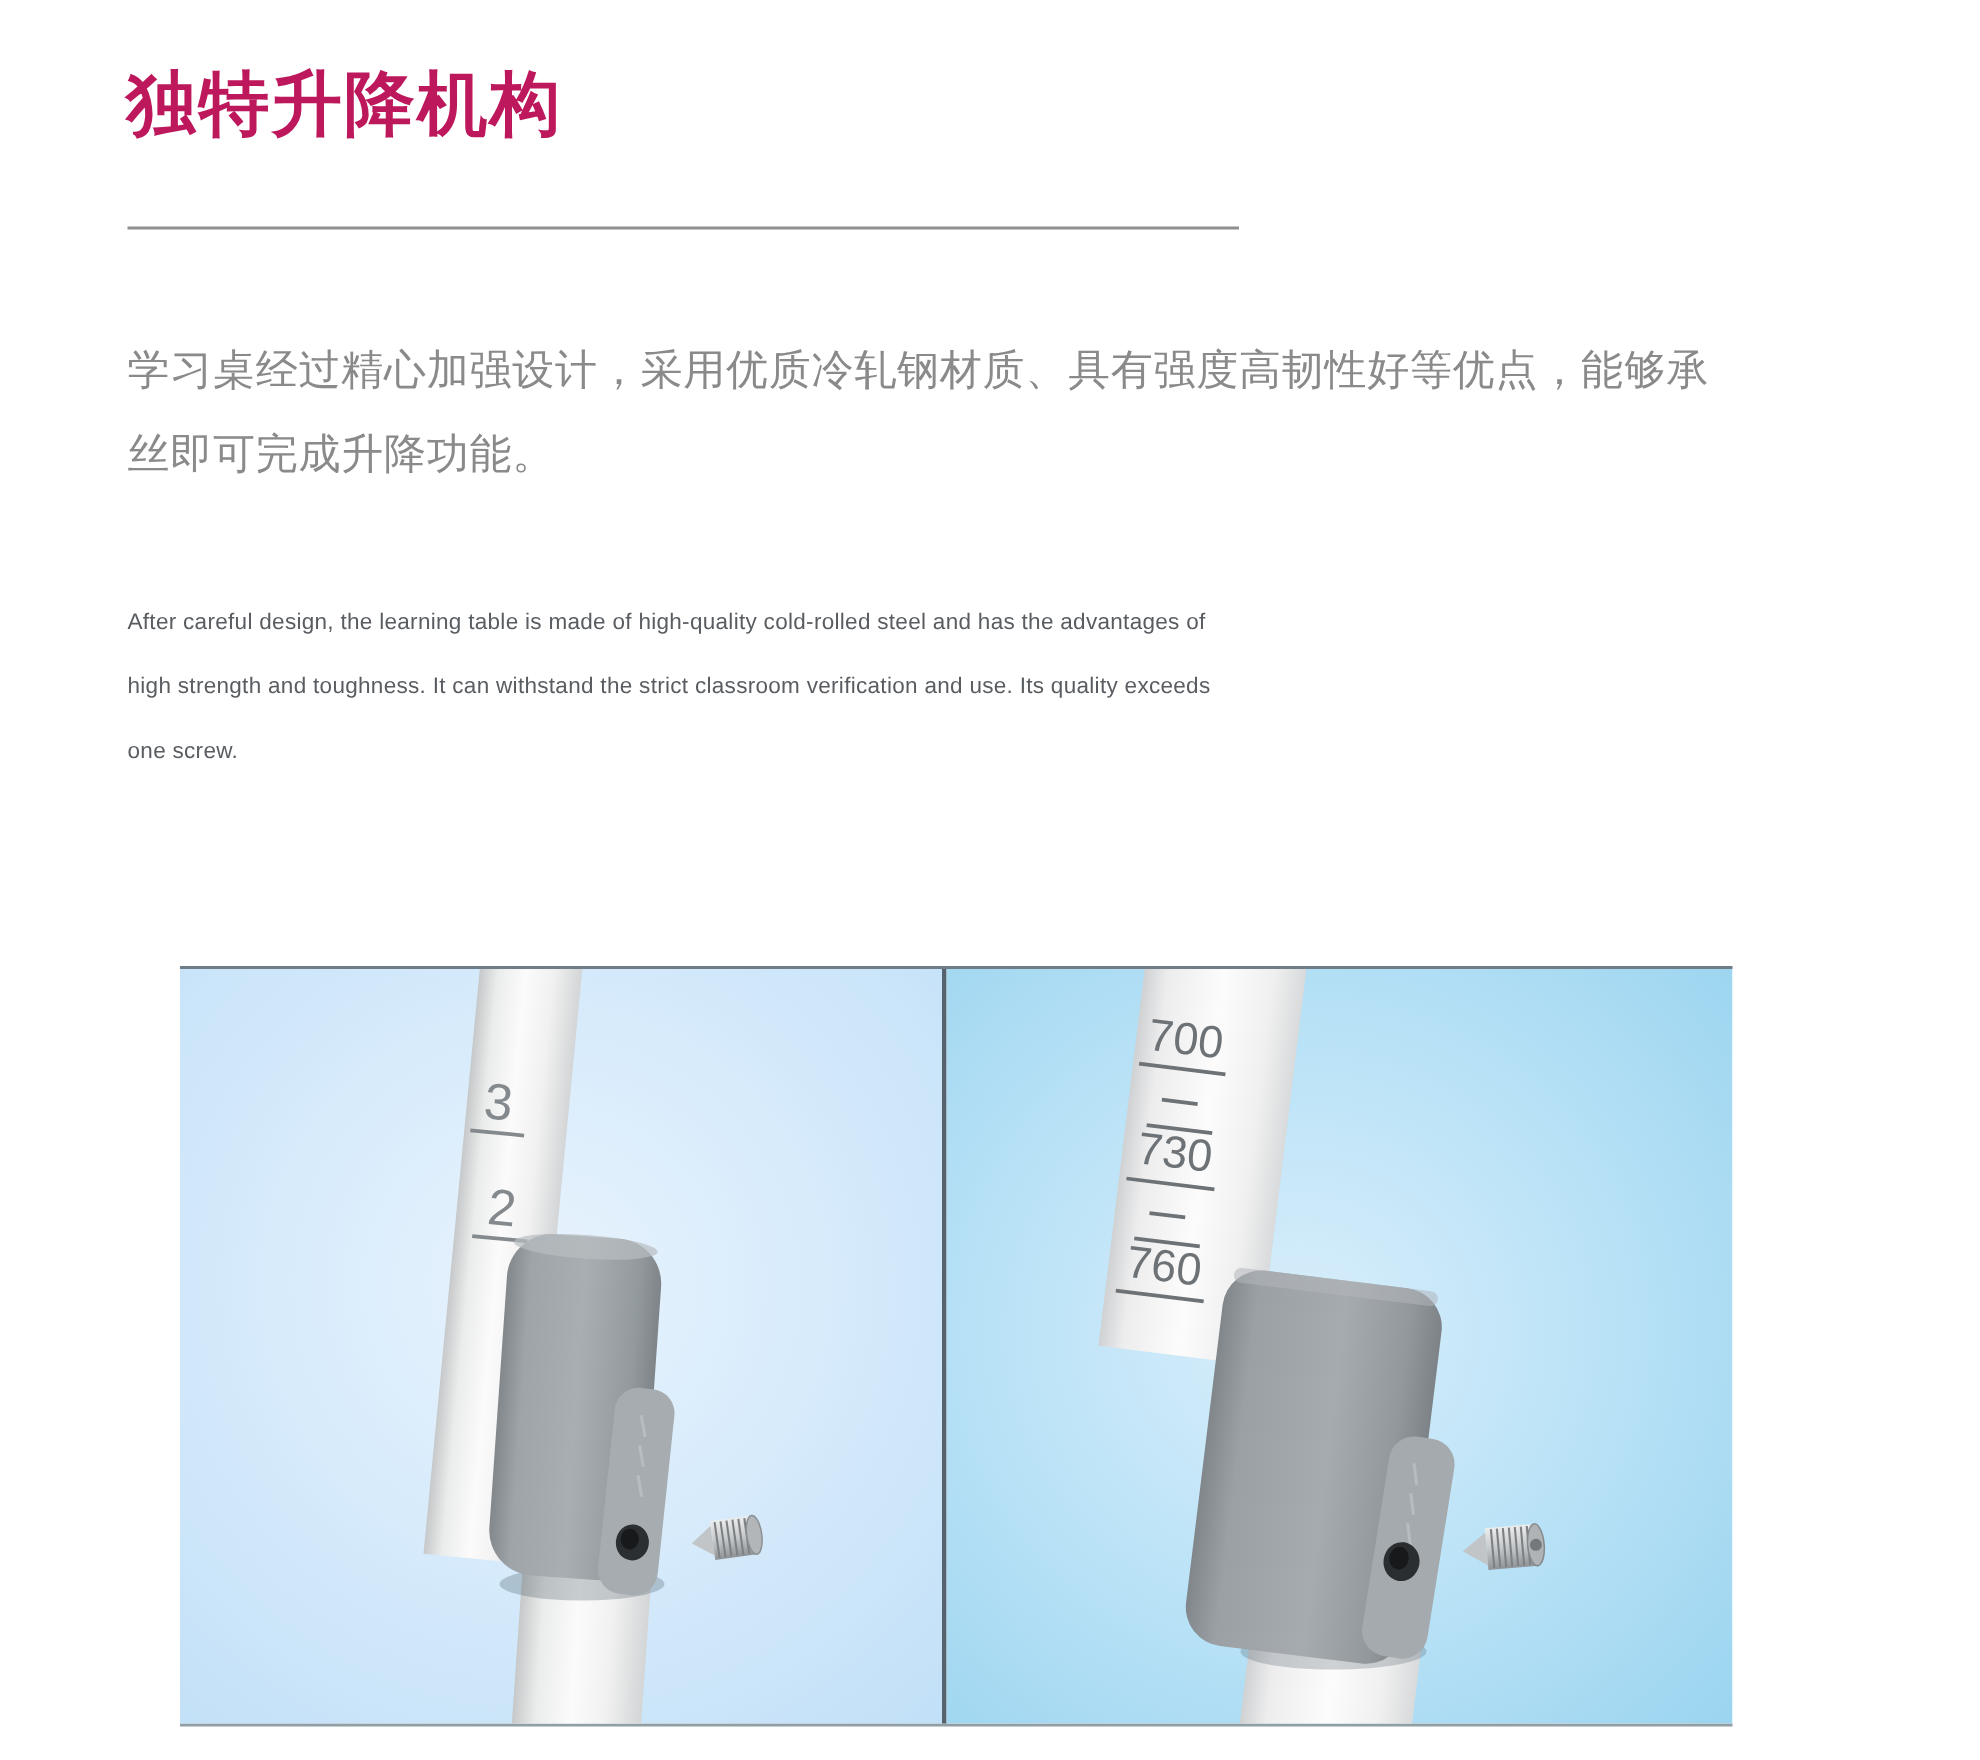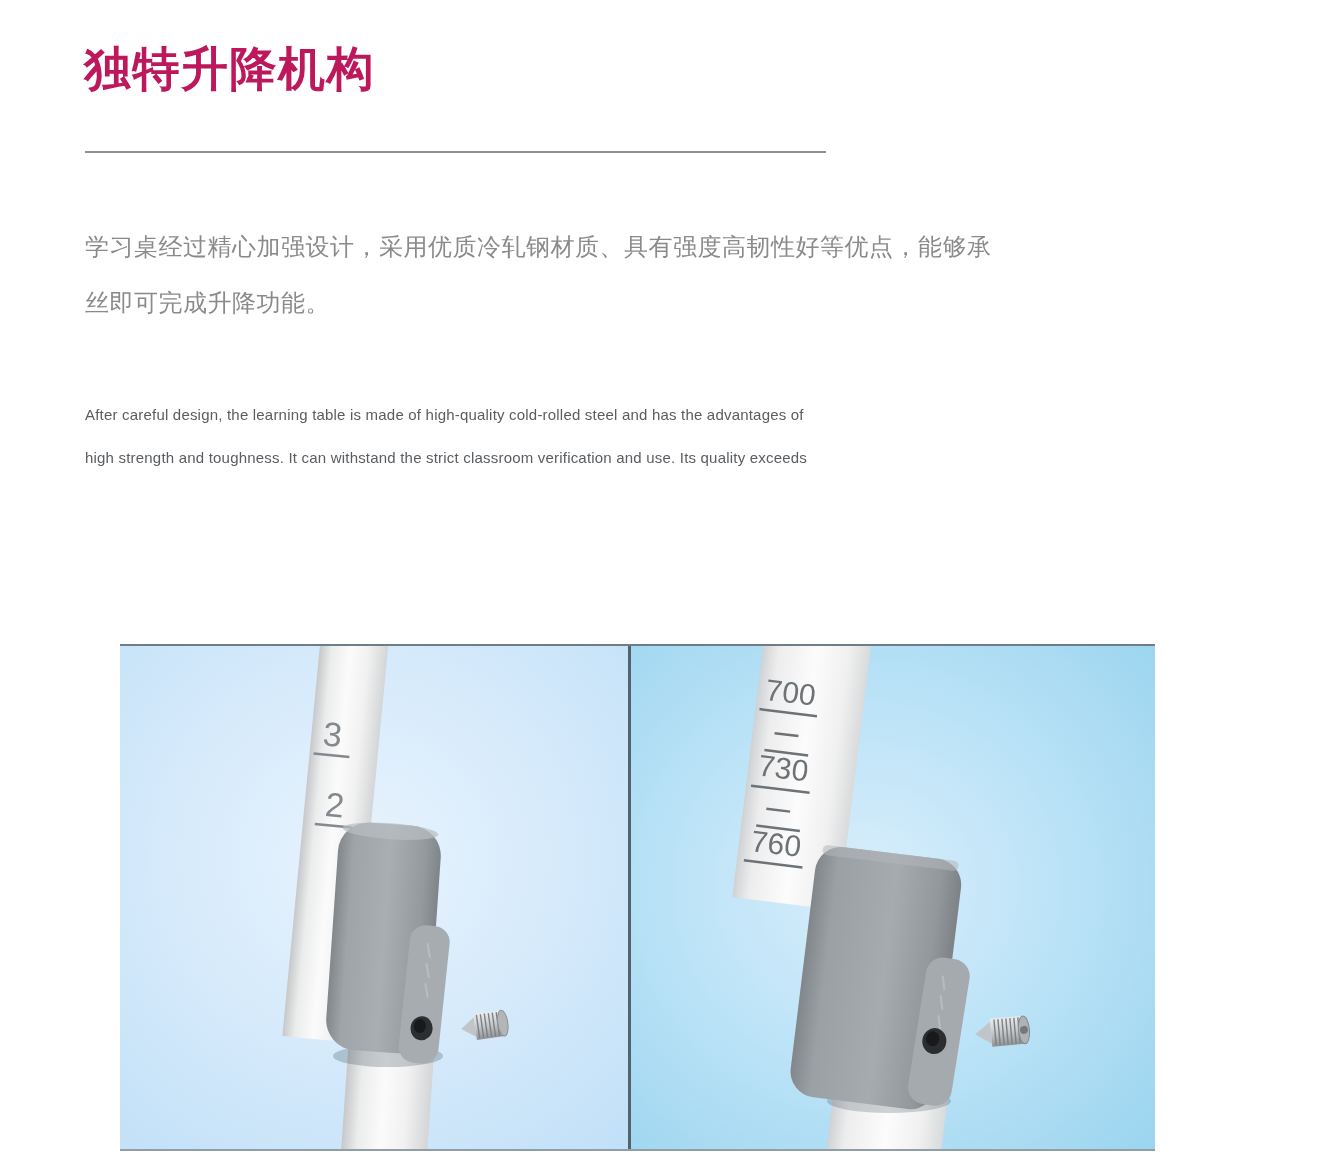--- a/index.html
+++ b/index.html
@@ -10,21 +10,21 @@
   .title{
     position:absolute;left:84px;top:38px;margin:0;
     font-size:47px;font-weight:800;color:#be185d;letter-spacing:1.5px;
   }
   .divider{
     position:absolute;left:85px;top:151px;width:741px;height:2px;background:#8f8f8f;
   }
   .para{position:absolute;left:85px;}
   .para .line{white-space:nowrap;}
   .zh{top:219px;}
-  .zh .line{font-size:24px;line-height:56px;color:#8a8a8a;letter-spacing:0.5px;}
+  .zh .line{font-size:28px;line-height:56px;color:#8a8a8a;letter-spacing:0.5px;}
   .en{top:393px;}
   .en .line{font-size:15px;line-height:43px;color:#595d61;letter-spacing:0.2px;}
   .figures{
     position:absolute;left:120px;top:644px;width:1035px;height:507px;
     display:flex;box-sizing:border-box;
     border-top:2px solid #6e7d87;border-bottom:2px solid #909ea6;
   }
   .fig-divider{width:3px;height:503px;background:#54636d;}
   svg{display:block;}
   svg text{font-family:"Liberation Sans","DejaVu Sans",sans-serif;}
@@ -44,20 +44,21 @@
   <div class="divider"></div>
 
   <div class="para zh">
     <div class="line">学习桌经过精心加强设计，采用优质冷轧钢材质、具有强度高韧性好等优点，能够承</div>
     <div class="line">丝即可完成升降功能。</div>
   </div>
 
   <div class="para en">
     <div class="line">After careful design, the learning table is made of high-quality cold-rolled steel and has the advantages of</div>
     <div class="line">high strength and toughness. It can withstand the strict classroom verification and use. Its quality exceeds</div>
+    <div class="line">one screw.</div>
   </div>
 
   <div class="figures">
 
     <svg viewBox="0 0 508 503" width="508" height="503">
       <defs>
         <radialGradient id="bgL" cx="48%" cy="42%" r="80%">
           <stop offset="0%" stop-color="#e8f3fd"></stop>
           <stop offset="50%" stop-color="#d5eafb"></stop>
           <stop offset="100%" stop-color="#c0dff7"></stop>

